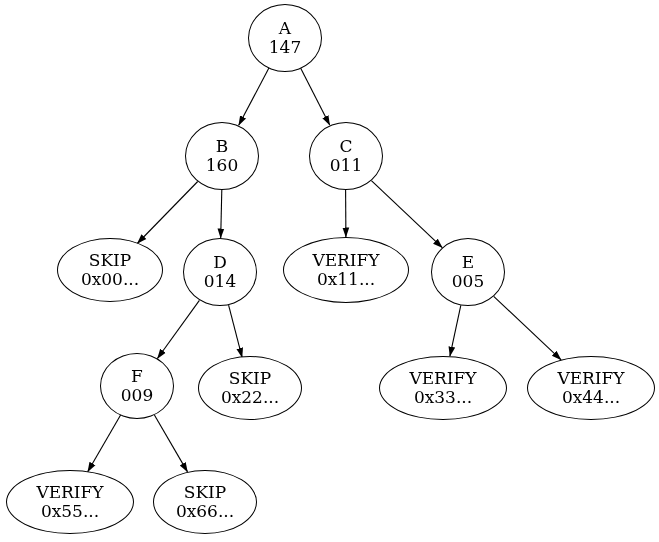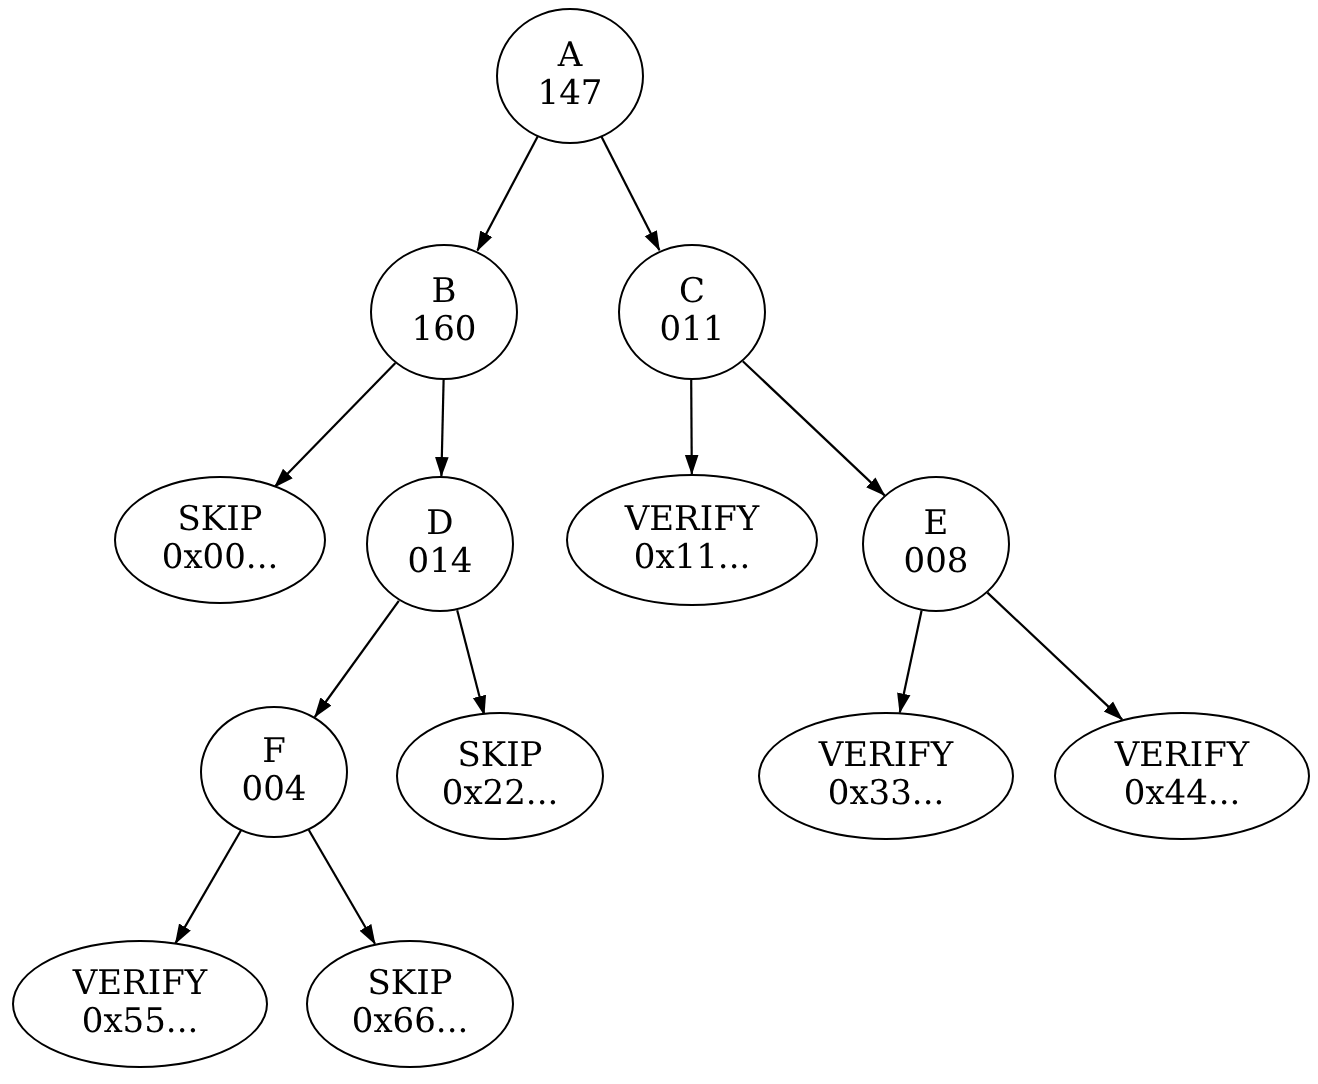--- a/index.html
+++ b/index.html
@@ -96,26 +96,26 @@
     <span class="lbl">014</span>
   </div>
 
   <div class="node" style="left:283px;top:237px;width:126px;height:66px;">
     <span class="lbl">VERIFY</span>
     <span class="lbl">0x11...</span>
   </div>
 
   <div class="node" style="left:431px;top:238px;width:74px;height:68px;">
     <span class="lbl">E</span>
-    <span class="lbl">008</span>
+    <span class="lbl">005</span>
   </div>
 
   <div class="node" style="left:100px;top:353px;width:74px;height:66px;">
     <span class="lbl">F</span>
-    <span class="lbl">004</span>
+    <span class="lbl">009</span>
   </div>
 
   <div class="node" style="left:198px;top:356px;width:104px;height:64px;">
     <span class="lbl">SKIP</span>
     <span class="lbl">0x22...</span>
   </div>
 
   <div class="node" style="left:379px;top:356px;width:128px;height:64px;">
     <span class="lbl">VERIFY</span>
     <span class="lbl">0x33...</span>

